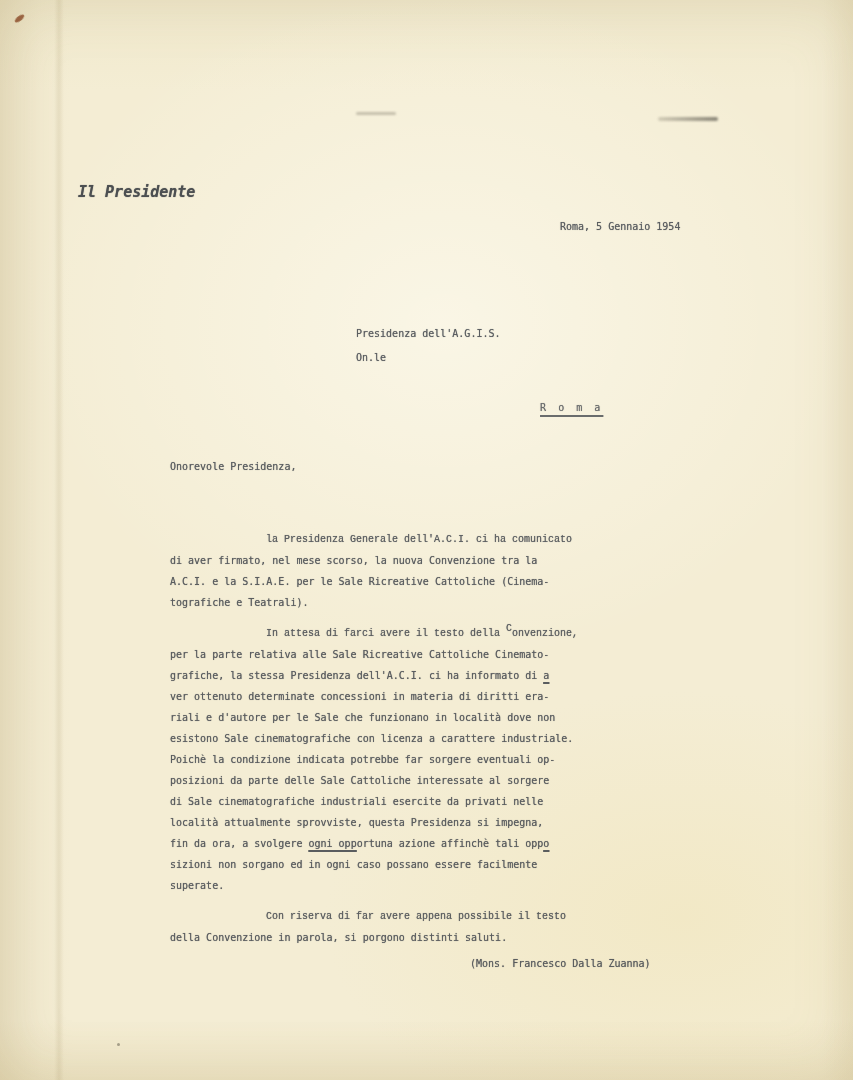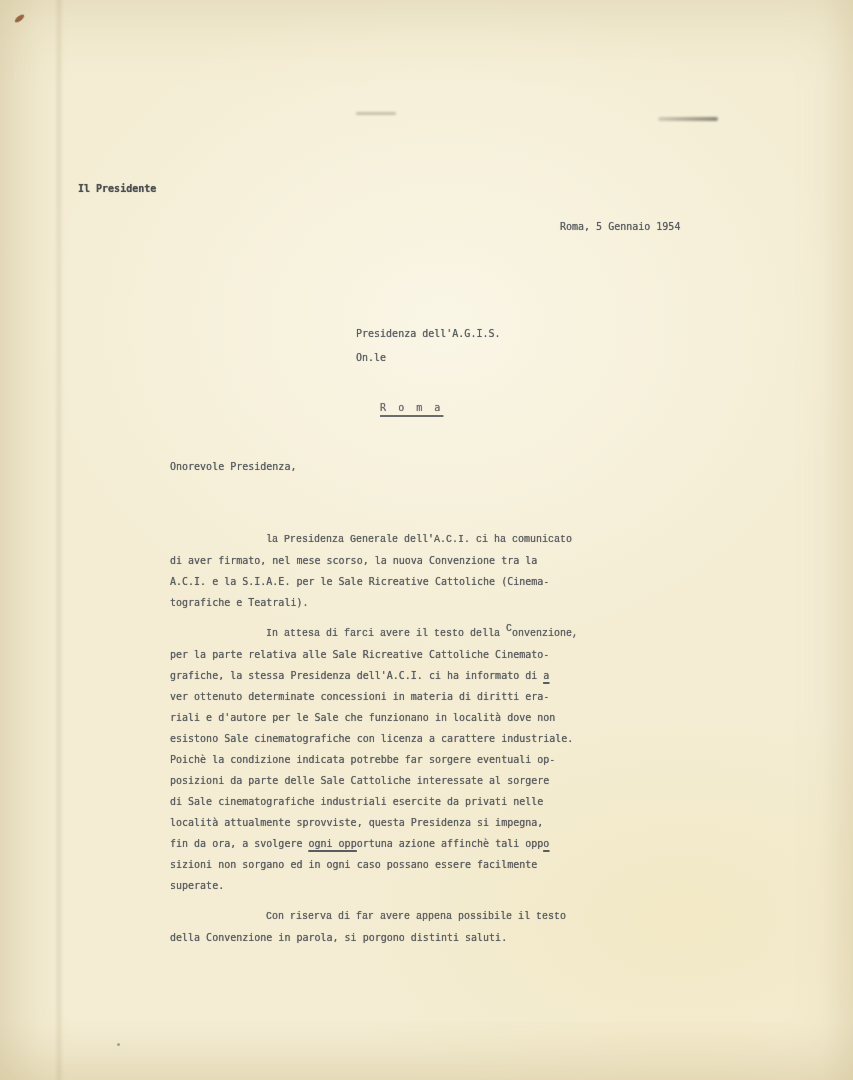--- a/index.html
+++ b/index.html
@@ -23,27 +23,27 @@
   }
   .ink{
     color:#4a4e53;
     text-shadow:0 0 0.8px rgba(74,78,83,0.85);
     opacity:0.9;
     white-space:pre;
     font-size:10px;
   }
   .letterhead{
     position:absolute;left:78px;top:183px;
-    font-weight:bold;font-size:10px;color:#3e4246;
-    text-shadow:0 0 1px rgba(62,66,70,0.8);opacity:0.92;
+    font-weight:bold;font-size:15px;color:#3e4246;
+    text-shadow:0 0 1px rgba(62,66,70,0.8);opacity:0.92;font-style:italic;
   }
   .dateline{position:absolute;left:560px;top:221px;}
   .recipient{position:absolute;left:356px;top:274px;line-height:24px;}
   .recipient-city{
-    display:inline-block;margin-top:2px;
+    display:inline-block;margin-left:160px;margin-top:2px;
     letter-spacing:3px;
     text-decoration:underline;
     text-underline-offset:4px;
     text-decoration-thickness:1.5px;
   }
   .body-block{position:absolute;left:170px;top:414px;width:620px;line-height:21px;}
   .salutation{margin:0 0 10px 0;}
   .para{margin:0 0 10px 0;}
   .line{white-space:pre;}
   .line.indent{text-indent:96px;font-family:Liberation Mono, monospace;}
@@ -92,14 +92,15 @@
   <div class="recipient ink">
     <div id="recipient-lines"><div class="line">Presidenza dell'A.G.I.S.</div><div class="line">On.le</div></div>
     <span class="recipient-city ink">R o m a</span>
   </div>
 
   <div class="body-block ink">
     <div class="salutation">Onorevole Presidenza,</div>
     <div id="paragraphs"><div class="para"><div class="line indent"><span>la Presidenza Generale dell'A.C.I. ci ha comunicato</span></div><div class="line"><span>di aver firmato, nel mese scorso, la nuova Convenzione tra la</span></div><div class="line"><span>A.C.I. e la S.I.A.E. per le Sale Ricreative Cattoliche (Cinema-</span></div><div class="line"><span>tografiche e Teatrali).</span></div></div><div class="para"><div class="line indent"><span>In attesa di farci avere il testo della </span><span class="sup">C</span><span>onvenzione,</span></div><div class="line"><span>per la parte relativa alle Sale Ricreative Cattoliche Cinemato-</span></div><div class="line"><span>grafiche, la stessa Presidenza dell'A.C.I. ci ha informato di </span><span class="u">a</span></div><div class="line"><span>ver ottenuto determinate concessioni in materia di diritti era-</span></div><div class="line"><span>riali e d'autore per le Sale che funzionano in località dove non</span></div><div class="line"><span>esistono Sale cinematografiche con licenza a carattere industriale.</span></div><div class="line"><span>Poichè la condizione indicata potrebbe far sorgere eventuali op-</span></div><div class="line"><span>posizioni da parte delle Sale Cattoliche interessate al sorgere</span></div><div class="line"><span>di Sale cinematografiche industriali esercite da privati nelle</span></div><div class="line"><span>località attualmente sprovviste, questa Presidenza si impegna,</span></div><div class="line"><span>fin da ora, a svolgere </span><span class="u">ogni opp</span><span>ortuna azione affinchè tali opp</span><span class="u">o</span></div><div class="line"><span>sizioni non sorgano ed in ogni caso possano essere facilmente</span></div><div class="line"><span>superate.</span></div></div><div class="para"><div class="line indent"><span>Con riserva di far avere appena possibile il testo</span></div><div class="line"><span>della Convenzione in parola, si porgono distinti saluti.</span></div></div></div>
   </div>
 
+  <div class="signature ink">(Mons. Francesco Dalla Zuanna)</div>
 
 </div>
 
 </body></html>

